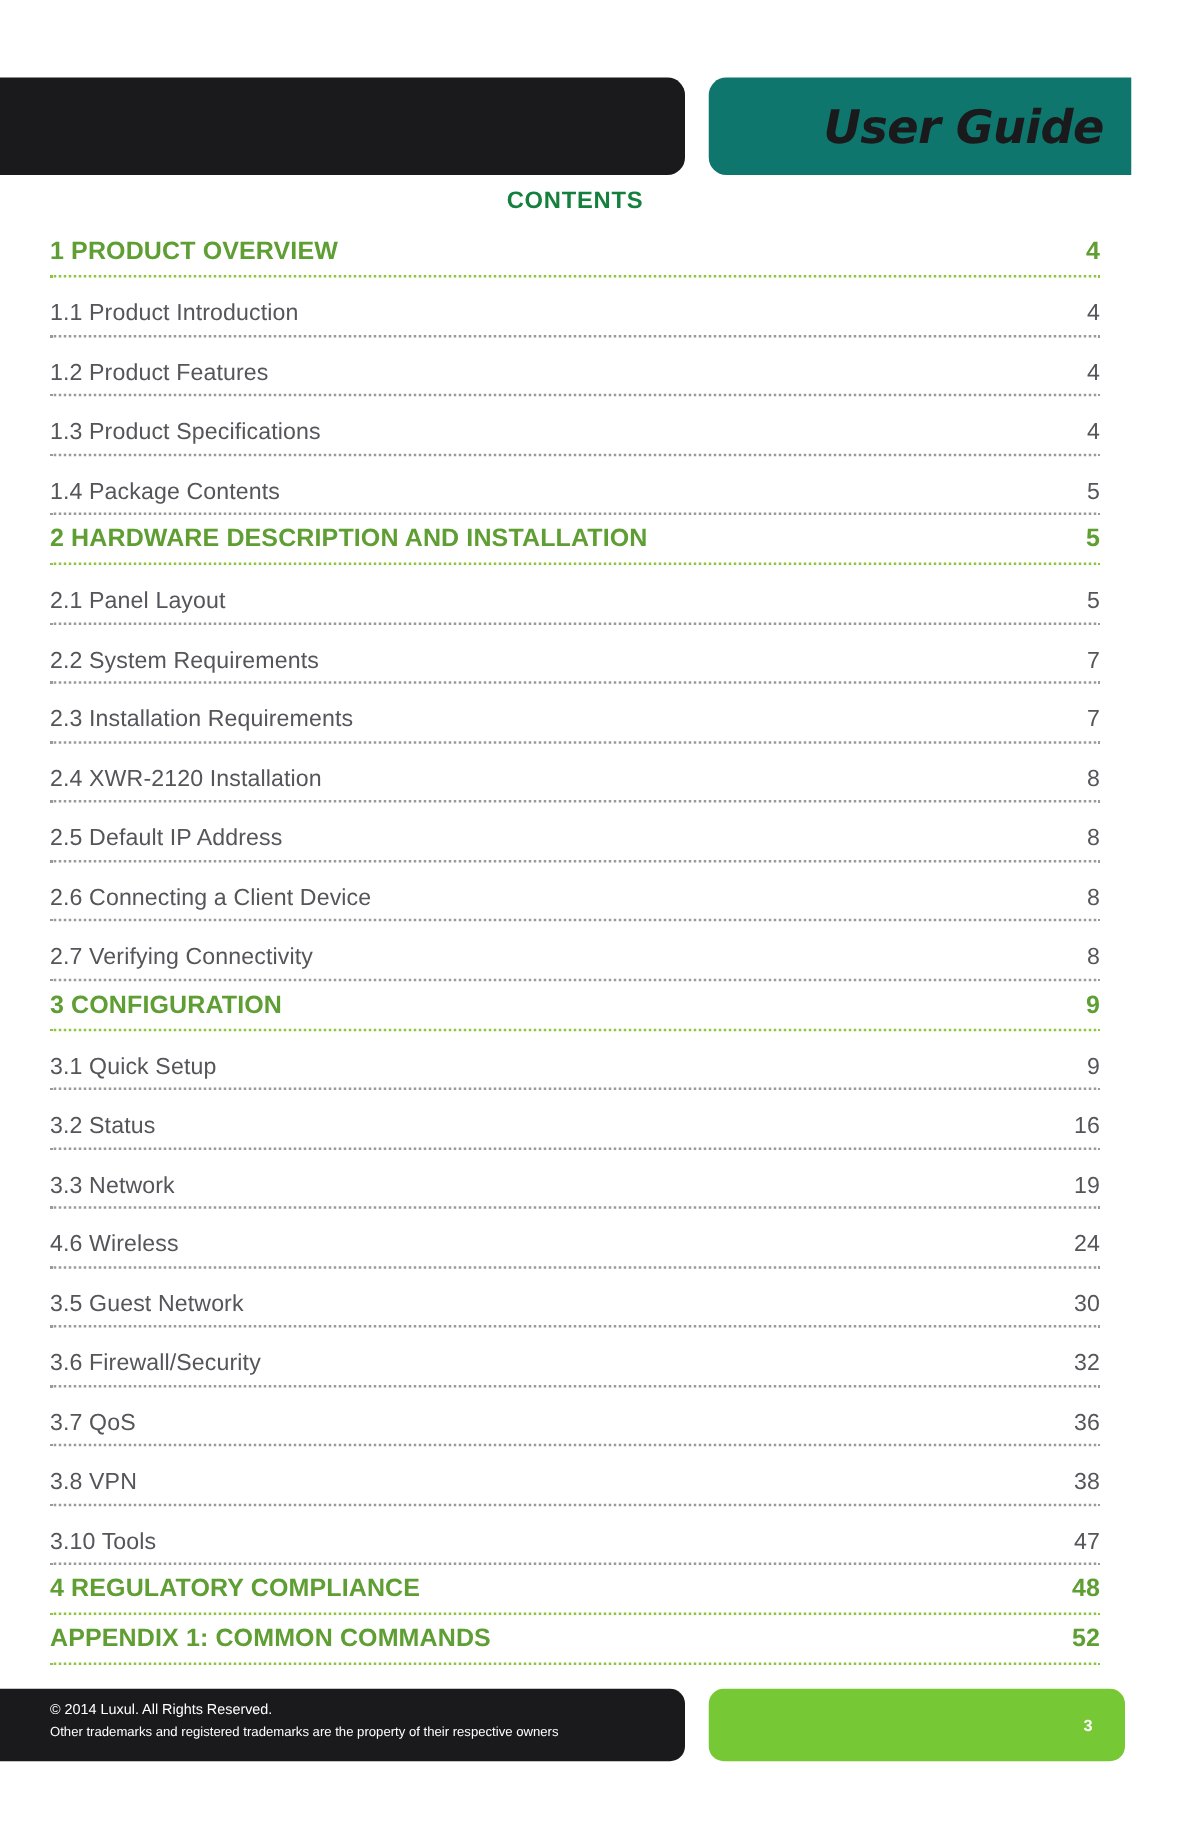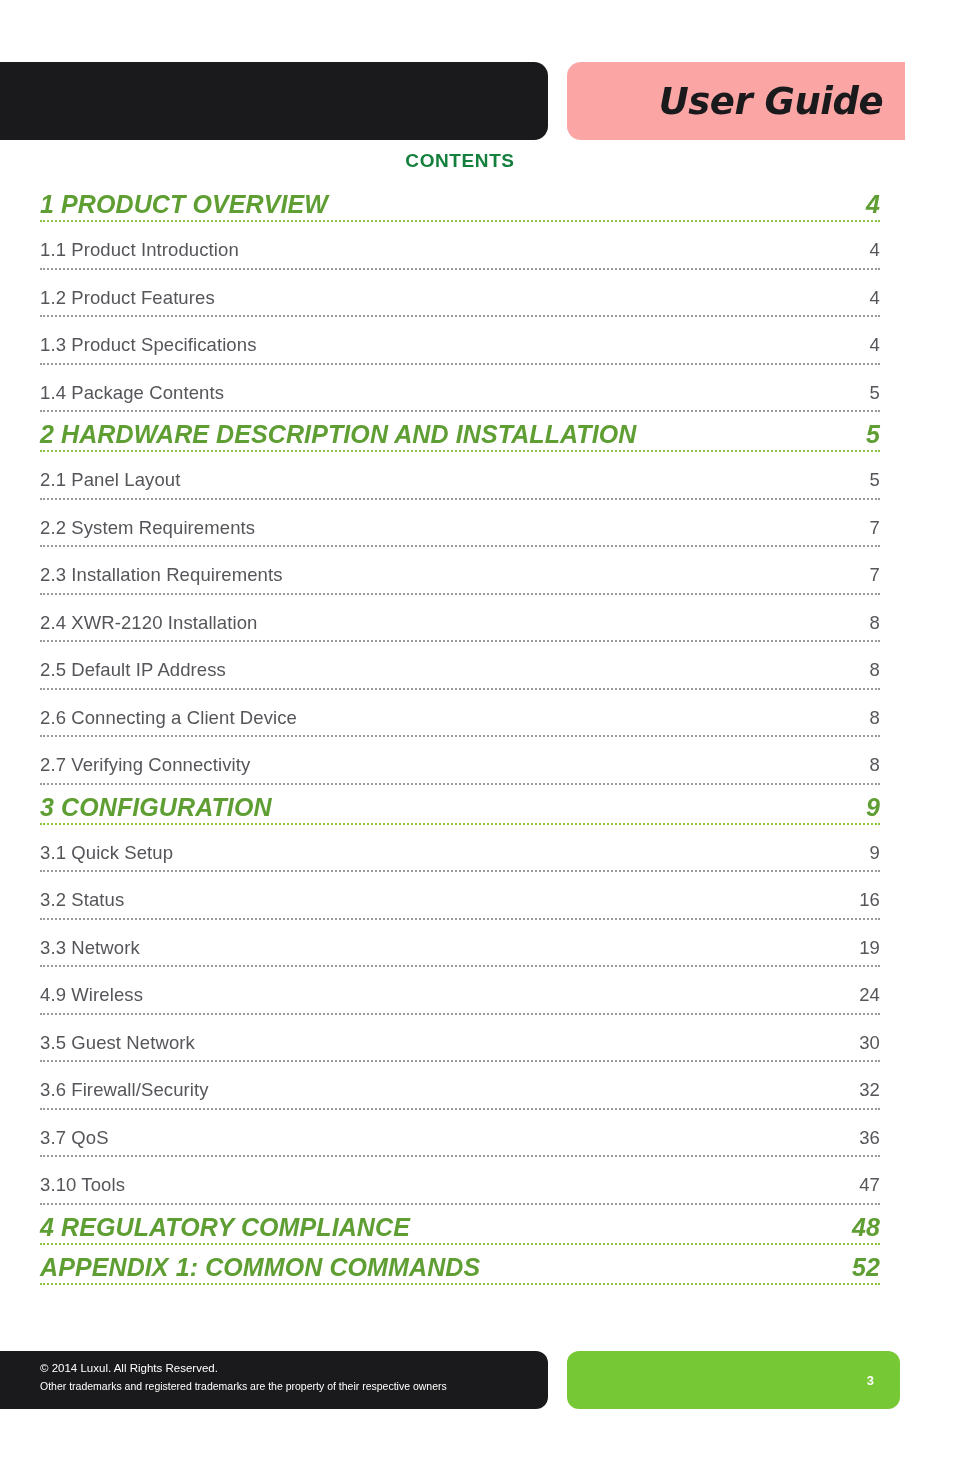--- a/index.html
+++ b/index.html
@@ -32,21 +32,21 @@
     height: 78px;
     background: #1a1a1c;
     border-radius: 0 14px 14px 0;
   }
   .header-green {
     position: absolute;
     left: 567px;
     top: 0;
     width: 338px;
     height: 78px;
-    background: #fca5a5;
+    background: #0f766e;
     border-radius: 14px 0 0 14px;
     display: flex;
     align-items: center;
     justify-content: flex-end;
     padding-right: 22px;
   }
   .header-green-title {
     font-family: "DejaVu Sans", sans-serif;
     font-style: italic;
     font-weight: bold;
@@ -109,23 +109,22 @@
   }
   .toc-page {
     white-space: nowrap;
     text-align: right;
     min-width: 30px;
   }
   .level1 .toc-label,
   .level1 .toc-page {
     color: #5f9e33;
     font-weight: bold;
-    font-size: 25px;
+    font-size: 20px;
     letter-spacing: 0.1px;
-    font-style: italic;
   }
   .level2 .toc-label,
   .level2 .toc-page {
     color: #55555a;
     font-weight: normal;
     font-size: 18.5px;
     letter-spacing: 0.1px;
   }
 
   
@@ -249,34 +248,38 @@
     </div>
     <div class="toc-entry level2">
       <span class="toc-label">3.2 Status</span>
       <span class="toc-page">16</span>
     </div>
     <div class="toc-entry level2">
       <span class="toc-label">3.3 Network</span>
       <span class="toc-page">19</span>
     </div>
     <div class="toc-entry level2">
-      <span class="toc-label">4.9 Wireless</span>
+      <span class="toc-label">4.6 Wireless</span>
       <span class="toc-page">24</span>
     </div>
     <div class="toc-entry level2">
       <span class="toc-label">3.5 Guest Network</span>
       <span class="toc-page">30</span>
     </div>
     <div class="toc-entry level2">
       <span class="toc-label">3.6 Firewall/Security</span>
       <span class="toc-page">32</span>
     </div>
     <div class="toc-entry level2">
       <span class="toc-label">3.7 QoS</span>
       <span class="toc-page">36</span>
+    </div>
+    <div class="toc-entry level2">
+      <span class="toc-label">3.8 VPN</span>
+      <span class="toc-page">38</span>
     </div>
     <div class="toc-entry level2">
       <span class="toc-label">3.10 Tools</span>
       <span class="toc-page">47</span>
     </div>
     <div class="toc-entry level1">
       <span class="toc-label">4 REGULATORY COMPLIANCE</span>
       <span class="toc-page">48</span>
     </div>
     <div class="toc-entry level1">

